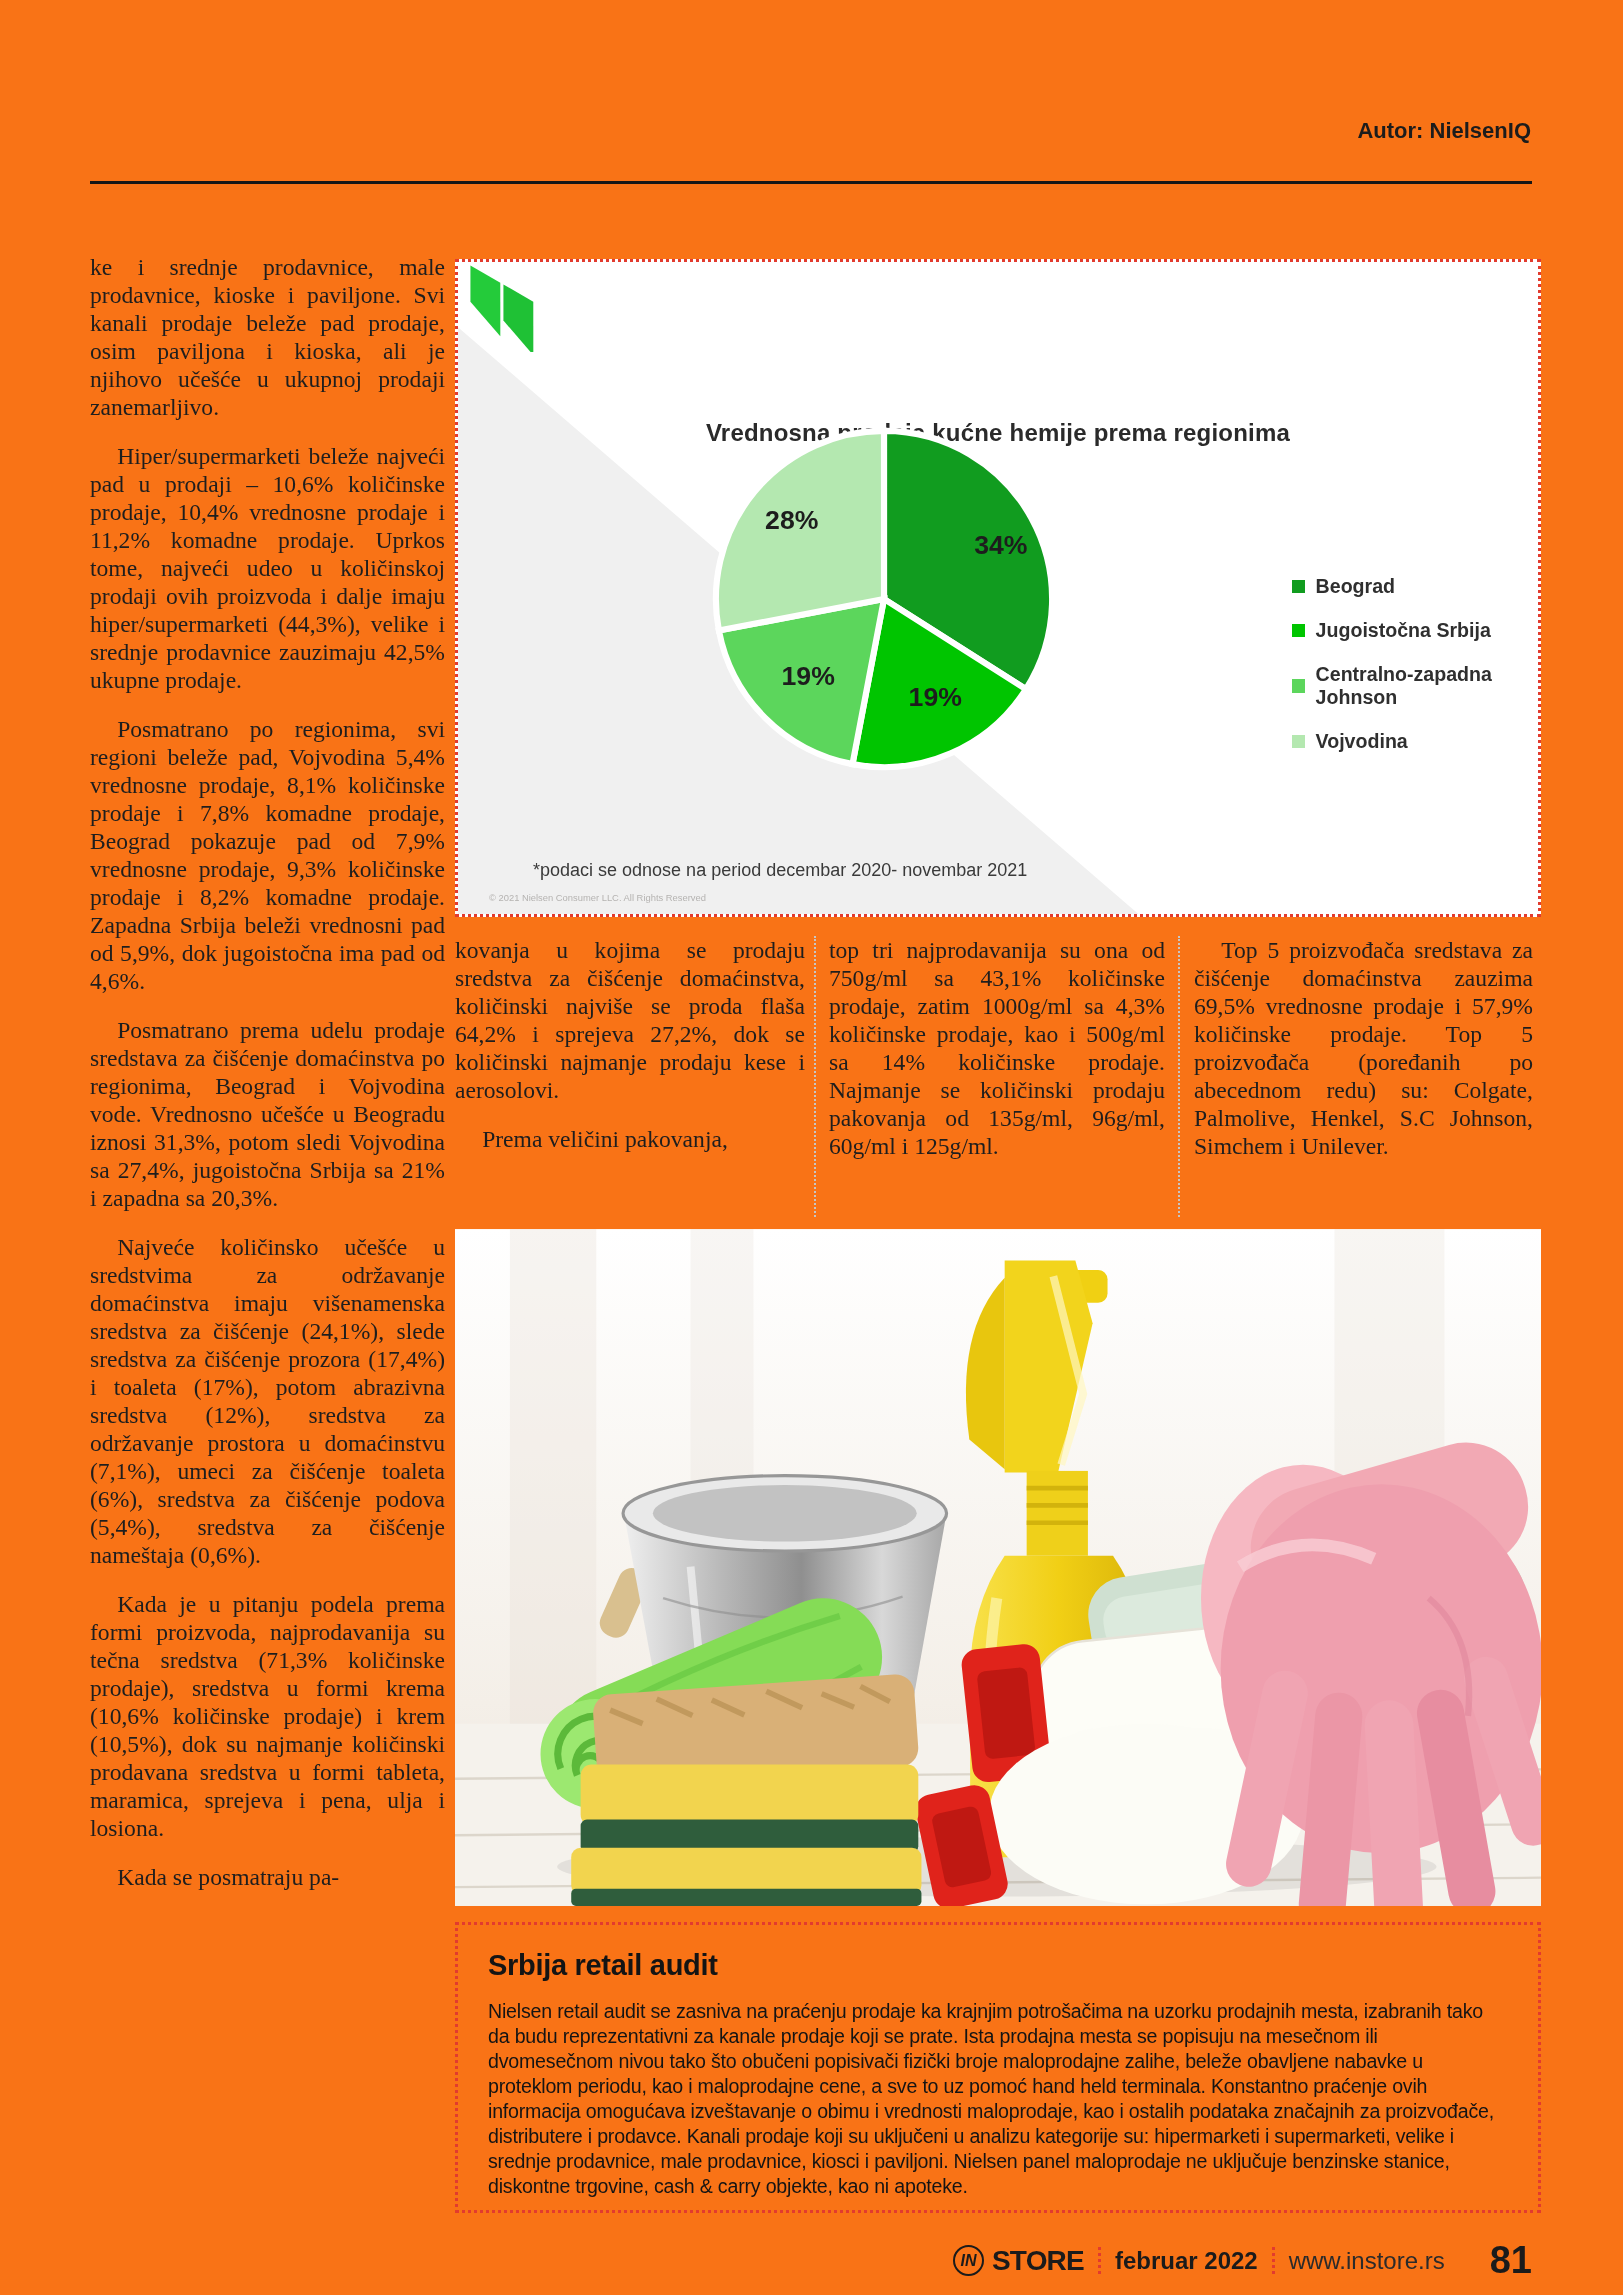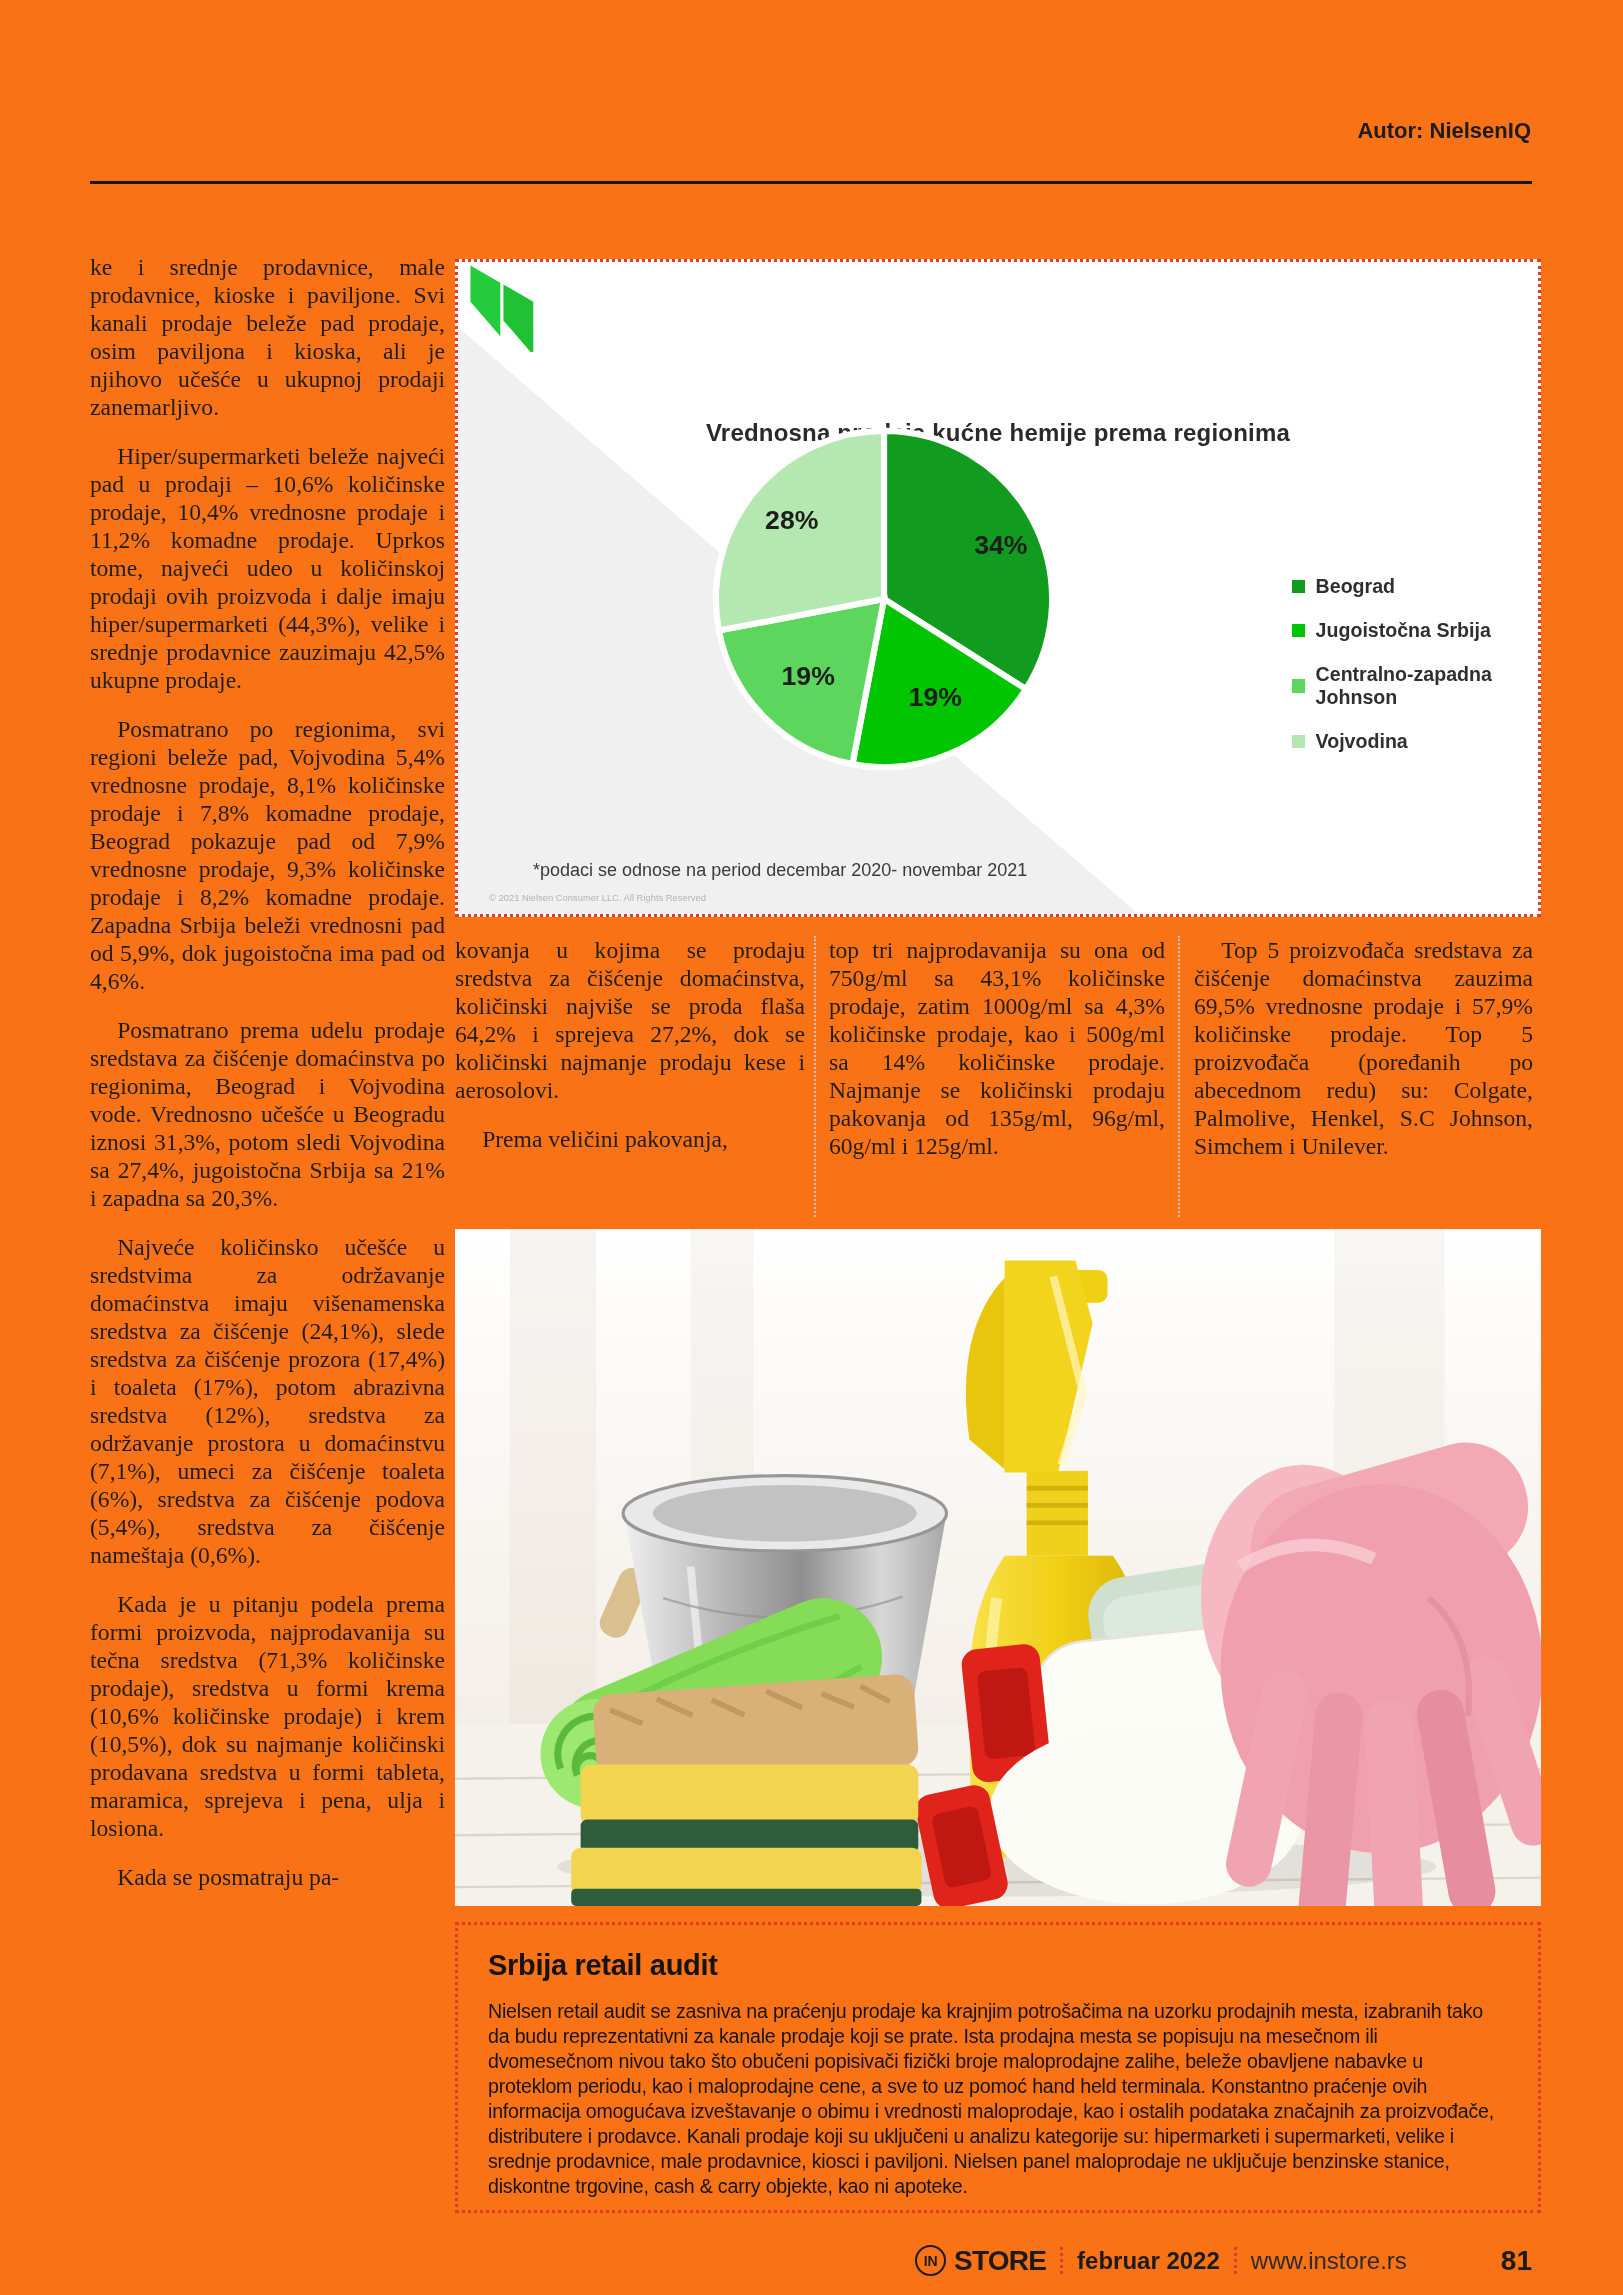--- a/index.html
+++ b/index.html
@@ -63,26 +63,26 @@
                font-family:"Liberation Sans","DejaVu Sans",sans-serif;color:#141414;}
   #nielsen-title{font-size:29px;font-weight:bold;letter-spacing:-0.3px;margin:0 0 17.3px 0;}
   #nielsen-body{font-size:19.6px;line-height:25px;letter-spacing:-0.2px;margin:0;}
 
   
   #footer{top:2237px;left:90px;width:1442px;height:47px;display:flex;
           align-items:center;justify-content:flex-end;
           font-family:"Liberation Sans","DejaVu Sans",sans-serif;color:#1b1b1b;}
   #brand-circle{width:27px;height:27px;border:2.4px solid #1b1b1b;border-radius:50%;
                 display:flex;align-items:center;justify-content:center;
-                font-weight:bold;font-size:14px;margin-right:7.9px;}
+                font-weight:bold;font-size:16px;margin-right:7.9px;font-style:italic;}
   #brand-name{font-weight:bold;font-size:28px;letter-spacing:-0.8px;}
   .footer-sep{width:0;height:27px;border-left:3.1px dotted var(--accent,#e23b2e);margin:0 14px;}
   #footer-issue{font-weight:bold;font-size:24px;}
   #footer-site{font-size:24px;color:#2b2b2b;}
-  #page-number{font-weight:bold;font-size:28px;margin-left:94px;}
+  #page-number{font-weight:bold;font-size:38px;margin-left:45px;}
 </style>
 </head>
 <body>
 
 <div id="page">
 
   <div class="abs" id="author">Autor: NielsenIQ</div>
   <div class="abs" id="header-rule"></div>
 
   <div class="abs" id="left-col">

